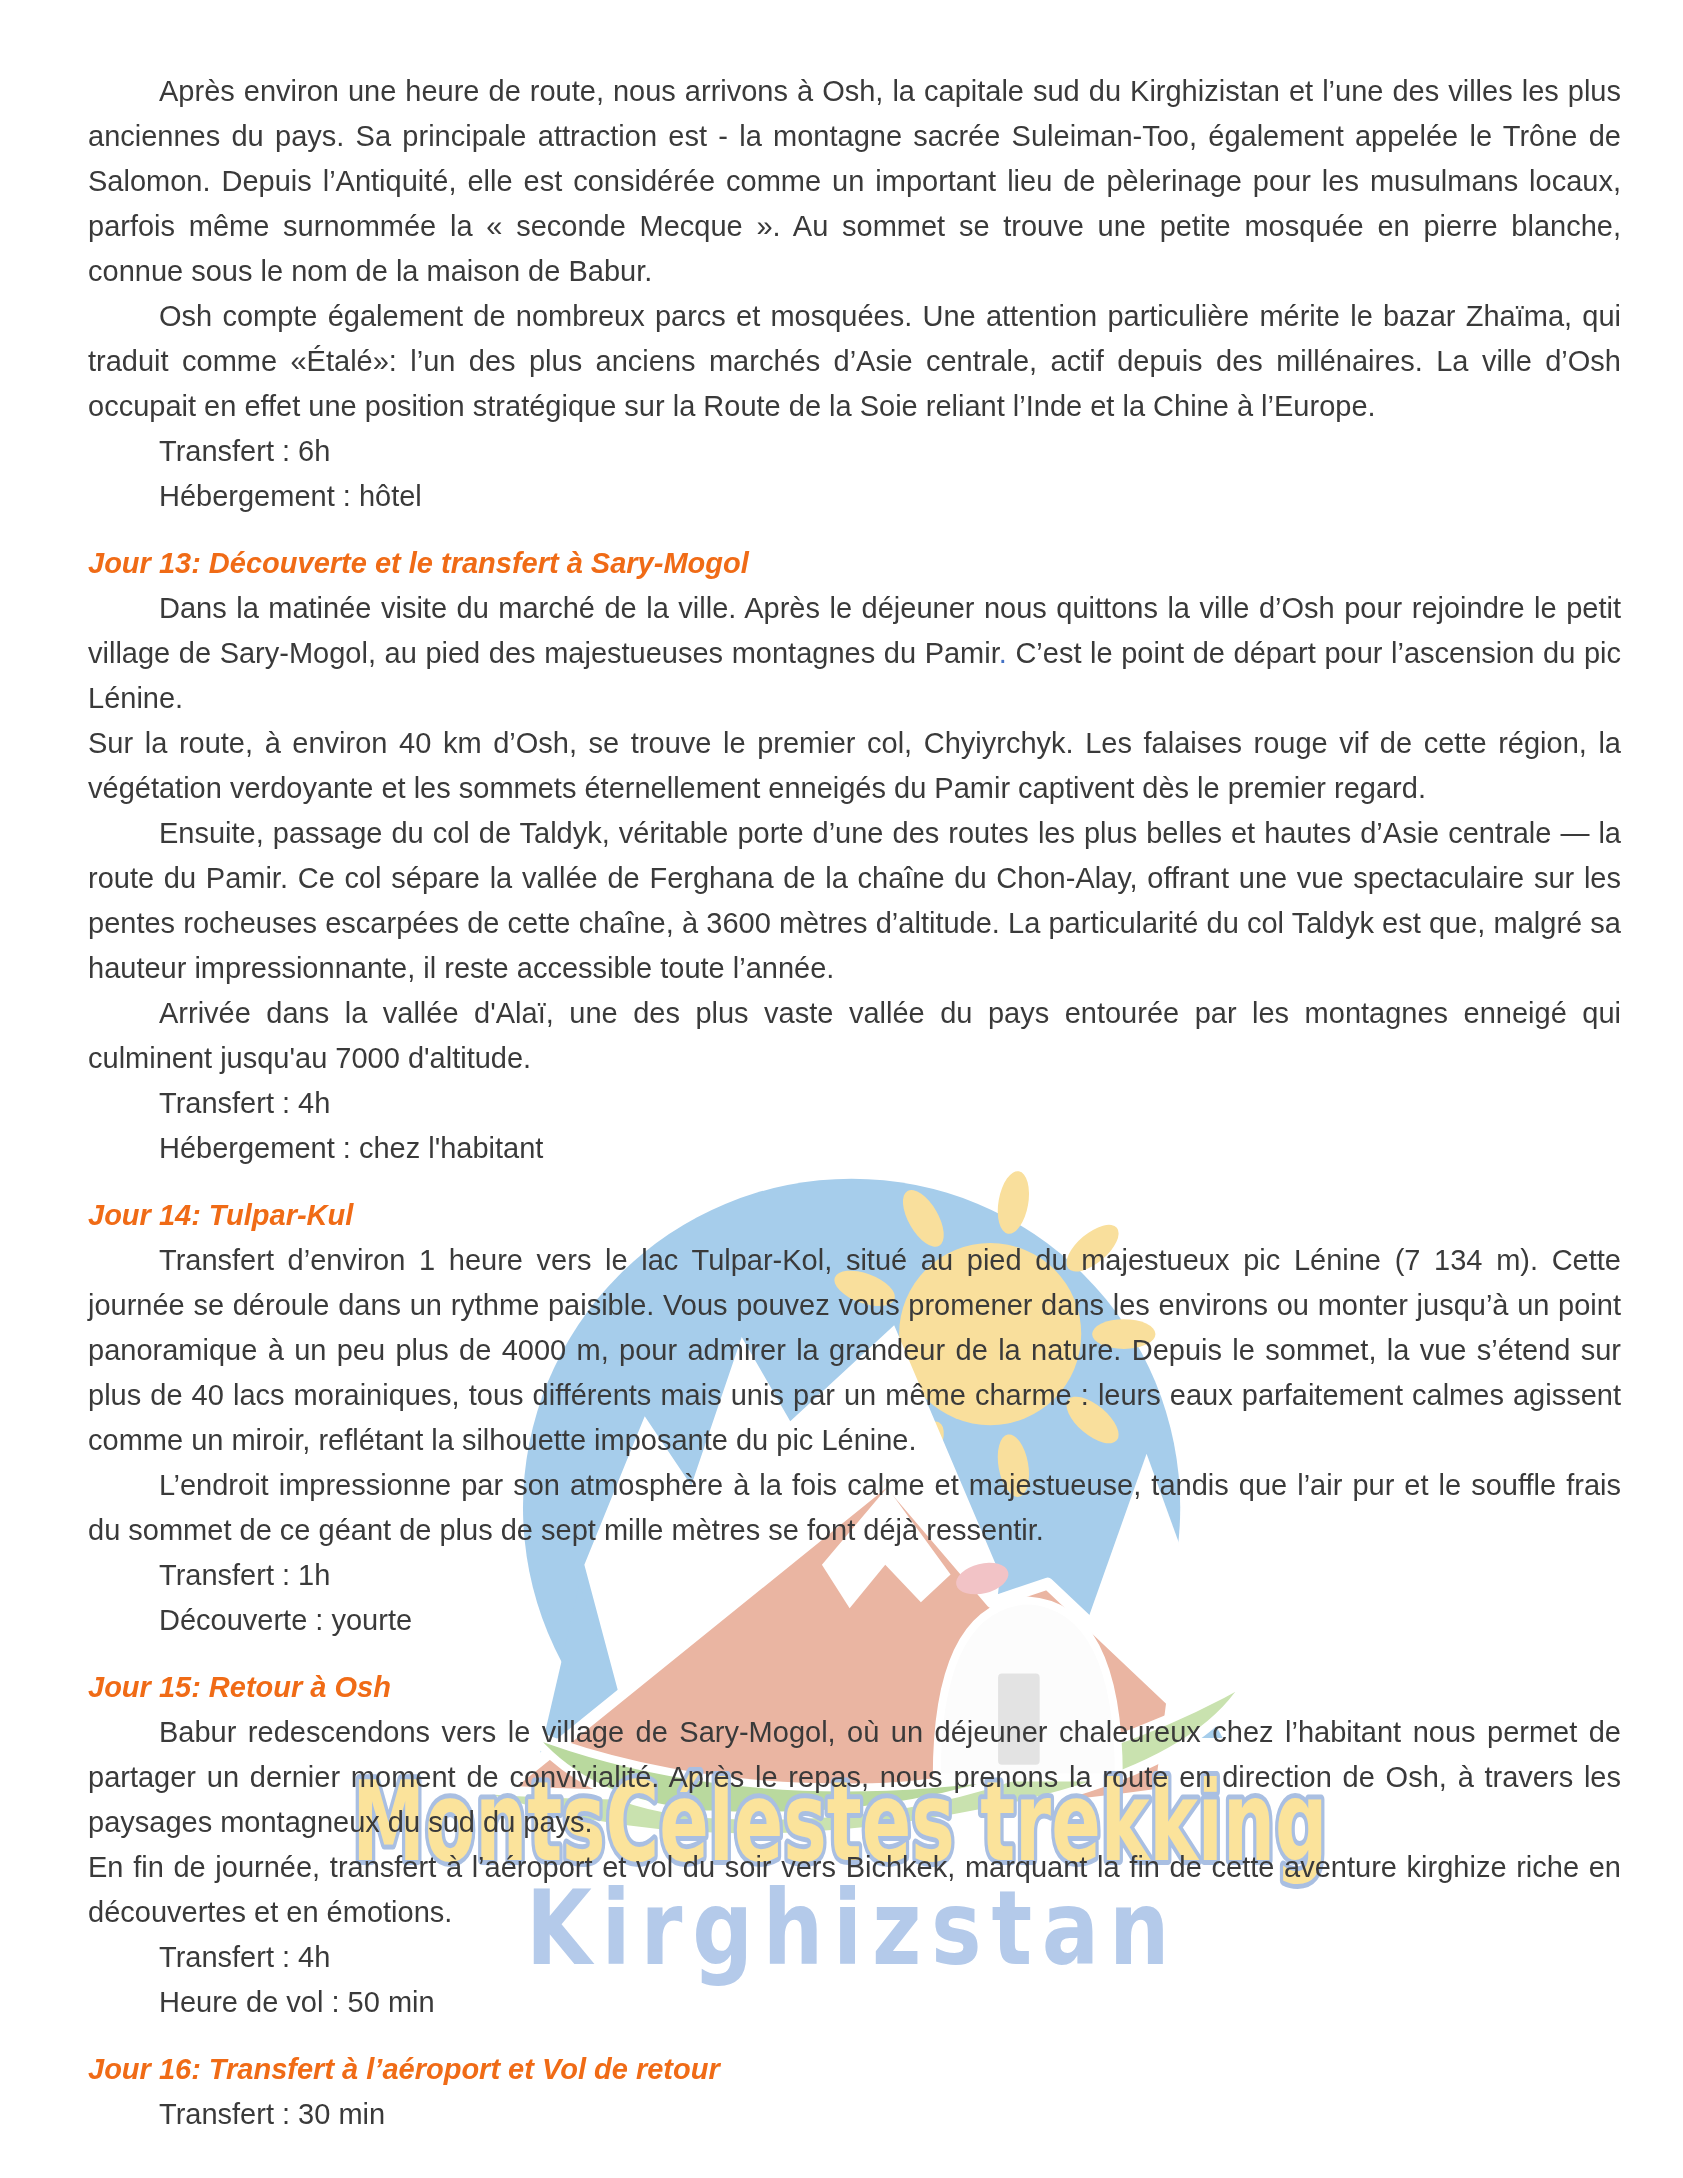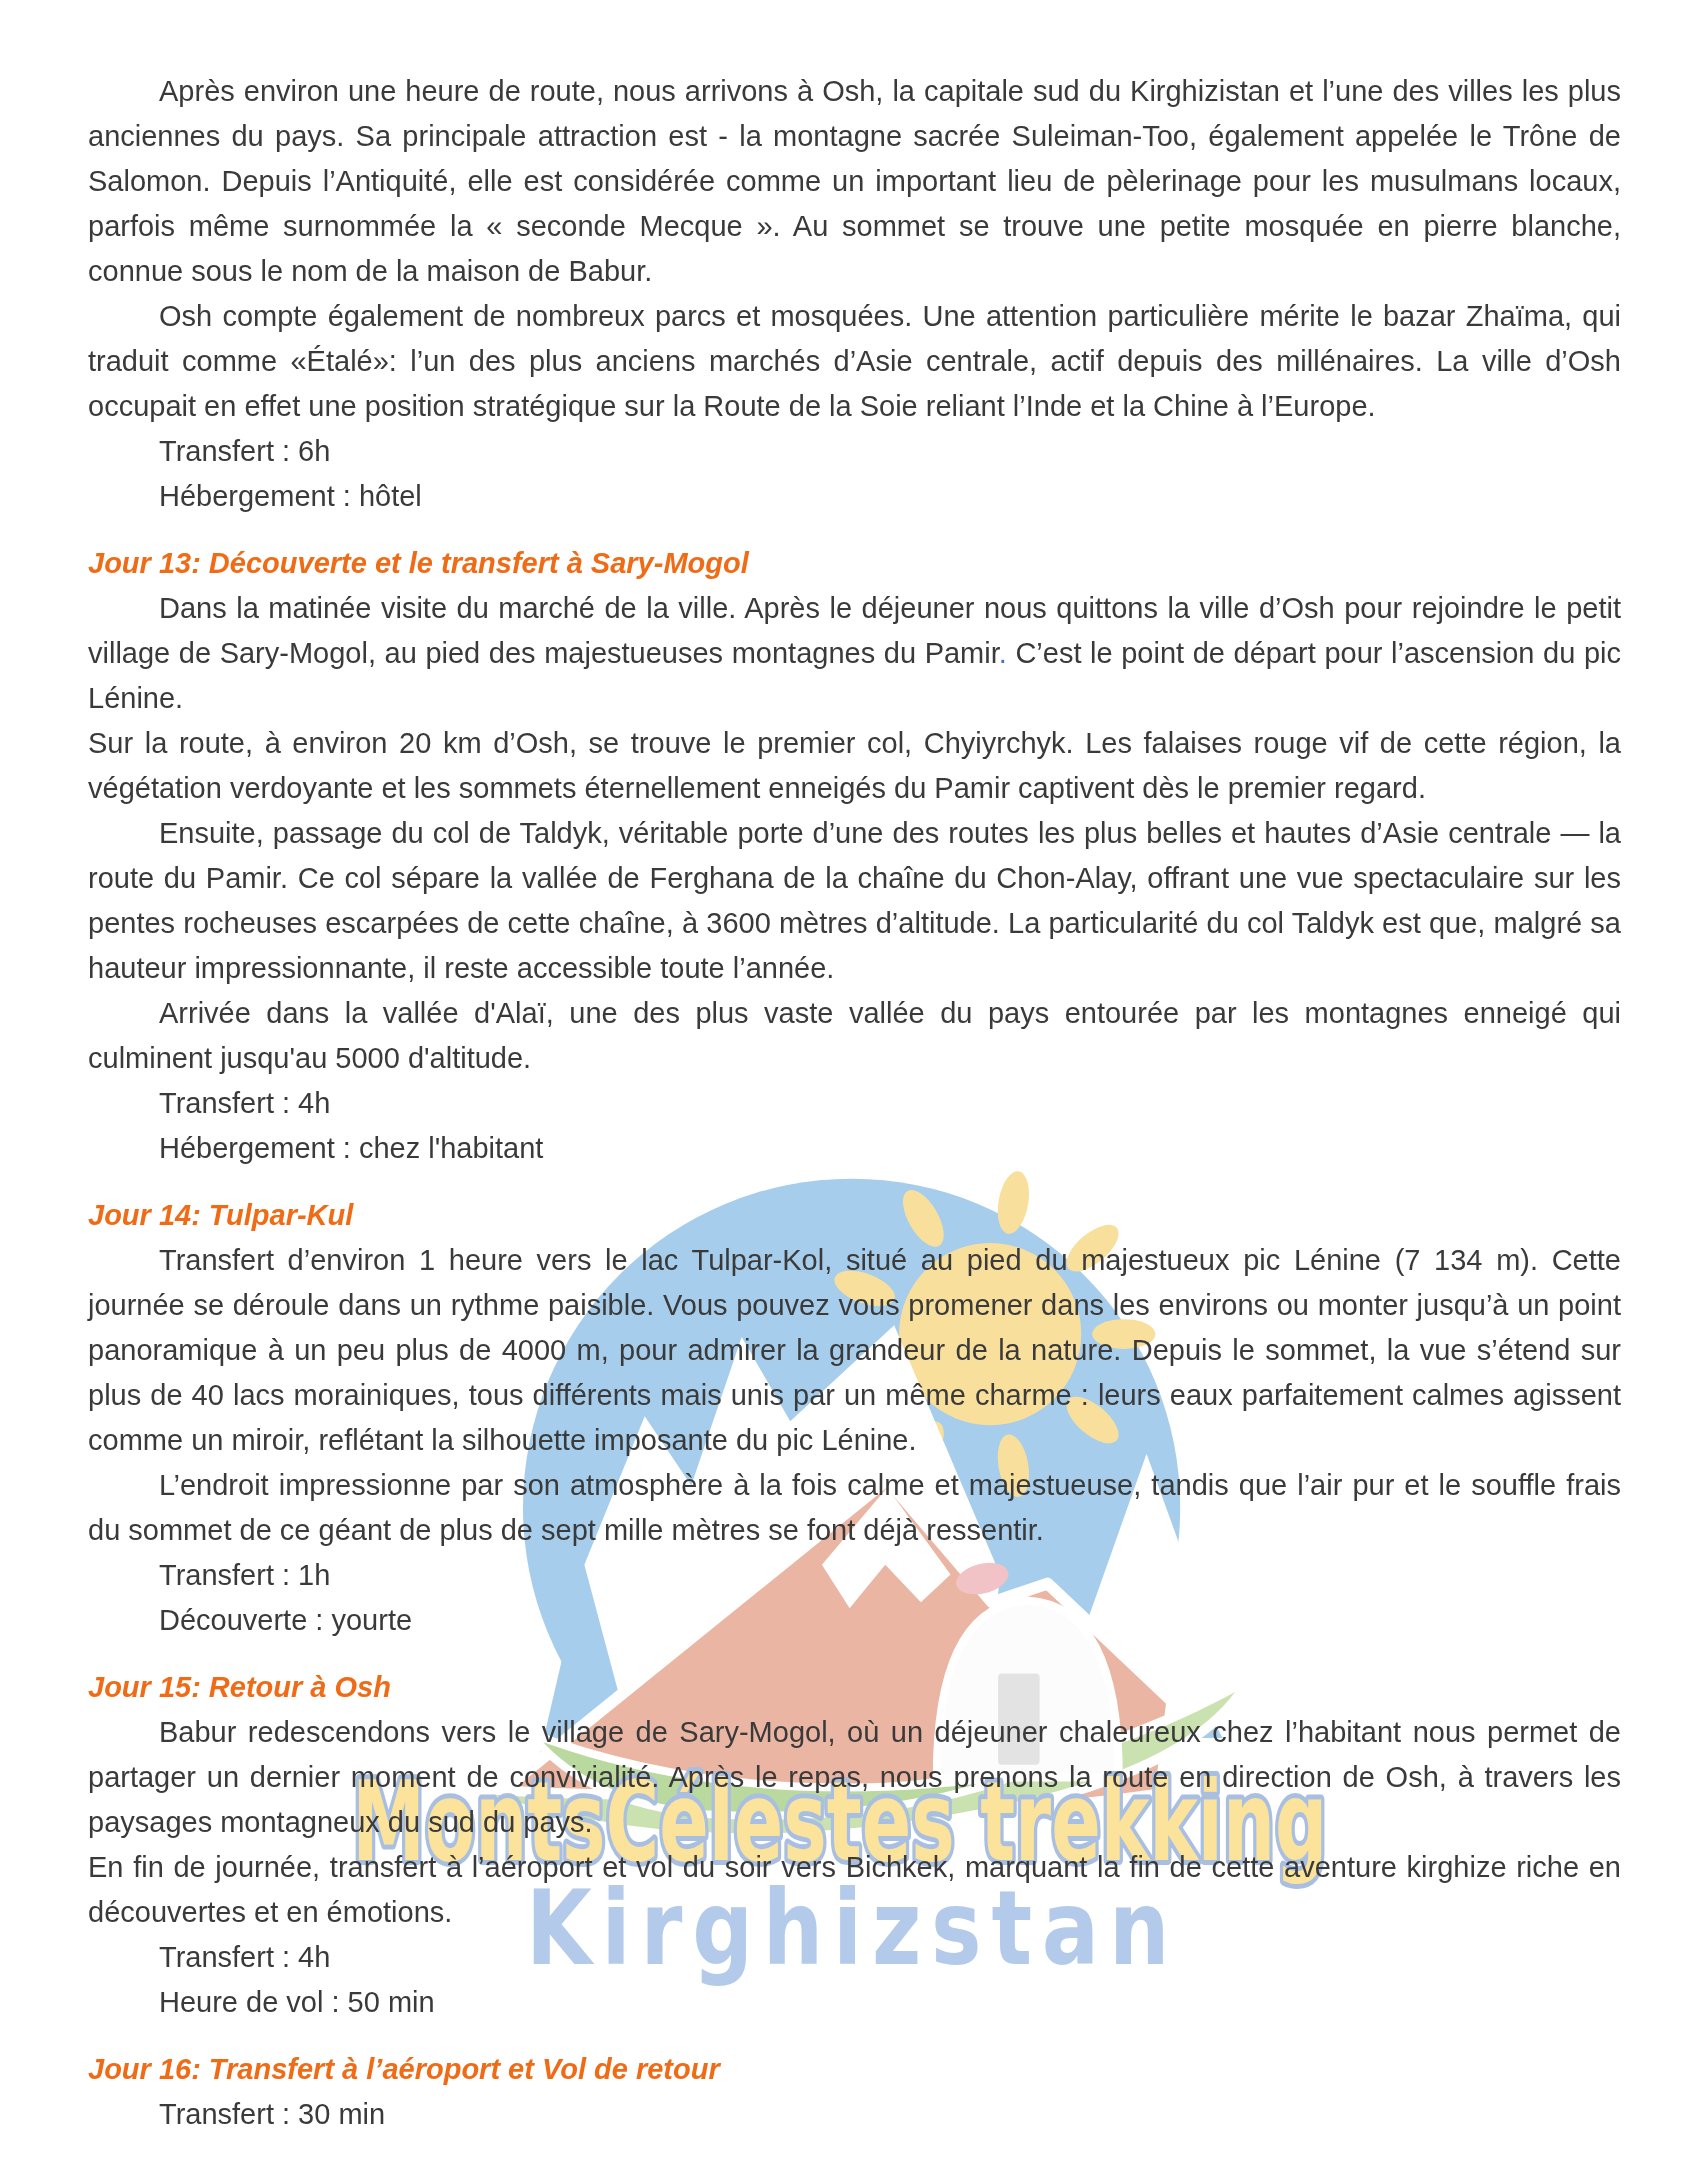--- a/index.html
+++ b/index.html
@@ -108,23 +108,23 @@
   </svg>
 
   <div class="content">
     <p class="ind">Après environ une heure de route, nous arrivons à Osh, la capitale sud du Kirghizistan et l’une des villes les plus anciennes du pays. Sa principale attraction est - la montagne sacrée Suleiman-Too, également appelée le Trône de Salomon. Depuis l’Antiquité, elle est considérée comme un important lieu de pèlerinage pour les musulmans locaux, parfois même surnommée la « seconde Mecque ». Au sommet se trouve une petite mosquée en pierre blanche, connue sous le nom de la maison de Babur.</p>
     <p class="ind">Osh compte également de nombreux parcs et mosquées. Une attention particulière mérite le bazar Zhaïma,  qui traduit comme «Étalé»: l’un des plus anciens marchés d’Asie centrale, actif depuis des millénaires. La ville d’Osh occupait en effet une position stratégique sur la Route de la Soie reliant l’Inde et la Chine à l’Europe.</p>
     <p class="ind">Transfert : 6h</p>
     <p class="ind">Hébergement : hôtel</p>
 
     <p class="heading">Jour 13: Découverte et le transfert à Sary-Mogol</p>
     <p class="ind"><span>Dans la matinée visite du marché de la ville. Après le déjeuner nous quittons la ville d’Osh pour rejoindre le petit village de Sary-Mogol, au pied des majestueuses montagnes du Pamir</span><span class="bluedot">.</span><span> C’est le point de départ pour l’ascension du pic Lénine.</span></p>
-    <p>Sur la route, à environ 20 km d’Osh, se trouve le premier col, Chyiyrchyk. Les falaises rouge vif de cette région, la végétation verdoyante et les sommets éternellement enneigés du Pamir captivent dès le premier regard.</p>
+    <p>Sur la route, à environ 40 km d’Osh, se trouve le premier col, Chyiyrchyk. Les falaises rouge vif de cette région, la végétation verdoyante et les sommets éternellement enneigés du Pamir captivent dès le premier regard.</p>
     <p class="ind">Ensuite, passage du col de Taldyk, véritable porte d’une des routes les plus belles et hautes d’Asie centrale — la route du Pamir. Ce col sépare la vallée de Ferghana de la chaîne du Chon-Alay, offrant une vue spectaculaire sur les pentes rocheuses escarpées de cette chaîne, à 3600 mètres d’altitude. La particularité du col Taldyk est que, malgré sa hauteur impressionnante, il reste accessible toute l’année.</p>
-    <p class="ind">Arrivée dans la vallée d'Alaï, une des plus vaste vallée du pays entourée par les montagnes enneigé qui culminent jusqu'au 5000 d'altitude.</p>
+    <p class="ind">Arrivée dans la vallée d'Alaï, une des plus vaste vallée du pays entourée par les montagnes enneigé qui culminent jusqu'au 7000 d'altitude.</p>
     <p class="ind">Transfert : 4h</p>
     <p class="ind">Hébergement : chez l'habitant</p>
 
     <p class="heading">Jour 14: Tulpar-Kul</p>
     <p class="ind">Transfert d’environ 1 heure vers le lac Tulpar-Kol, situé au pied du majestueux pic Lénine (7 134 m). Cette journée se déroule dans un rythme paisible.  Vous pouvez vous promener dans les environs ou monter jusqu’à un point panoramique à un peu plus de 4000 m, pour admirer la grandeur de la nature. Depuis le sommet, la vue s’étend sur plus de 40 lacs morainiques, tous différents mais unis par un même charme : leurs eaux parfaitement calmes agissent comme un miroir, reflétant la silhouette imposante du pic Lénine.</p>
     <p class="ind">L’endroit impressionne par son atmosphère à la fois calme et majestueuse, tandis que l’air pur et le souffle frais du sommet de ce géant de plus de sept mille mètres se font déjà ressentir.</p>
     <p class="ind">Transfert : 1h</p>
     <p class="ind">Découverte : yourte</p>
 
     <p class="heading">Jour 15: Retour à Osh</p>

